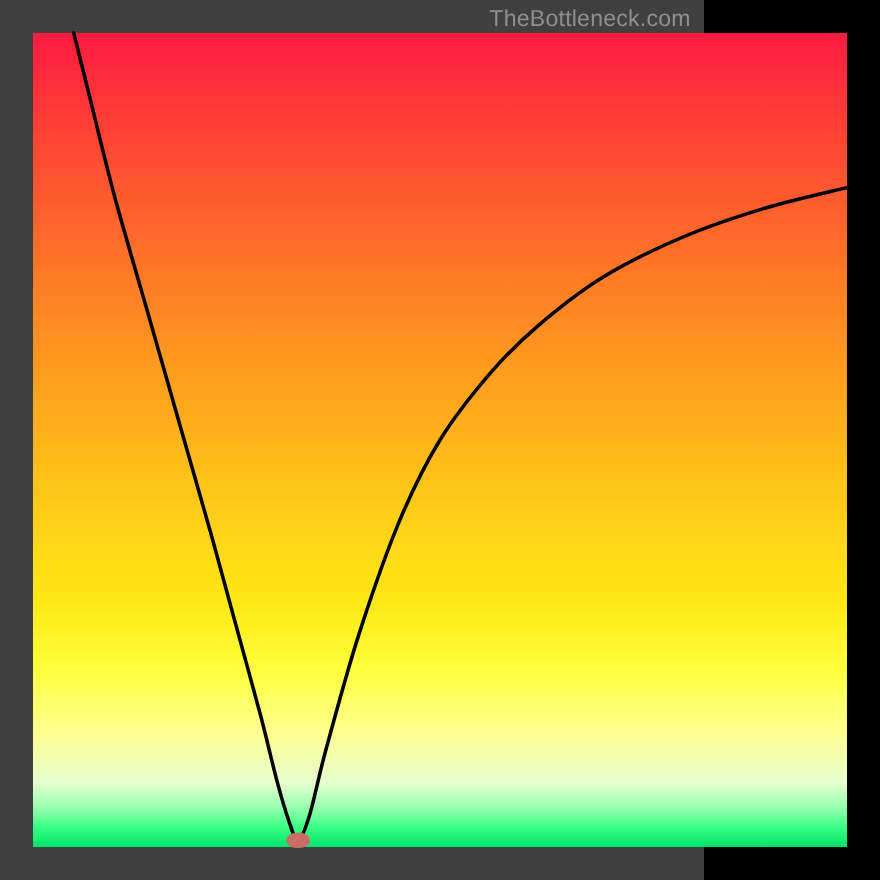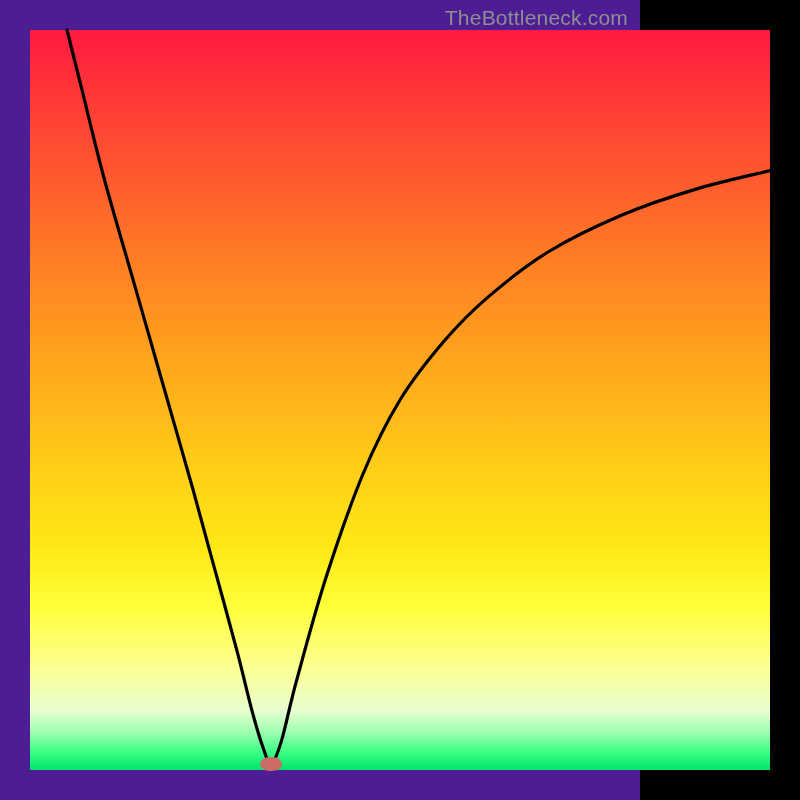--- a/index.html
+++ b/index.html
@@ -8,21 +8,21 @@
     width: 800px;
     height: 800px;
     overflow: hidden;
     background: #000;
     font-family: Arial, Helvetica, sans-serif;
   }
   .stage {
     position: relative;
     width: 640px;
     height: 800px;
-    background: #4c1d95;
+    background: #404040;
   }
   .plot-area {
     position: absolute;
     left: 30px;
     top: 30px;
     width: 740px;
     height: 740px;
     
     background: linear-gradient(to bottom,
       #ff1a40 0%,

